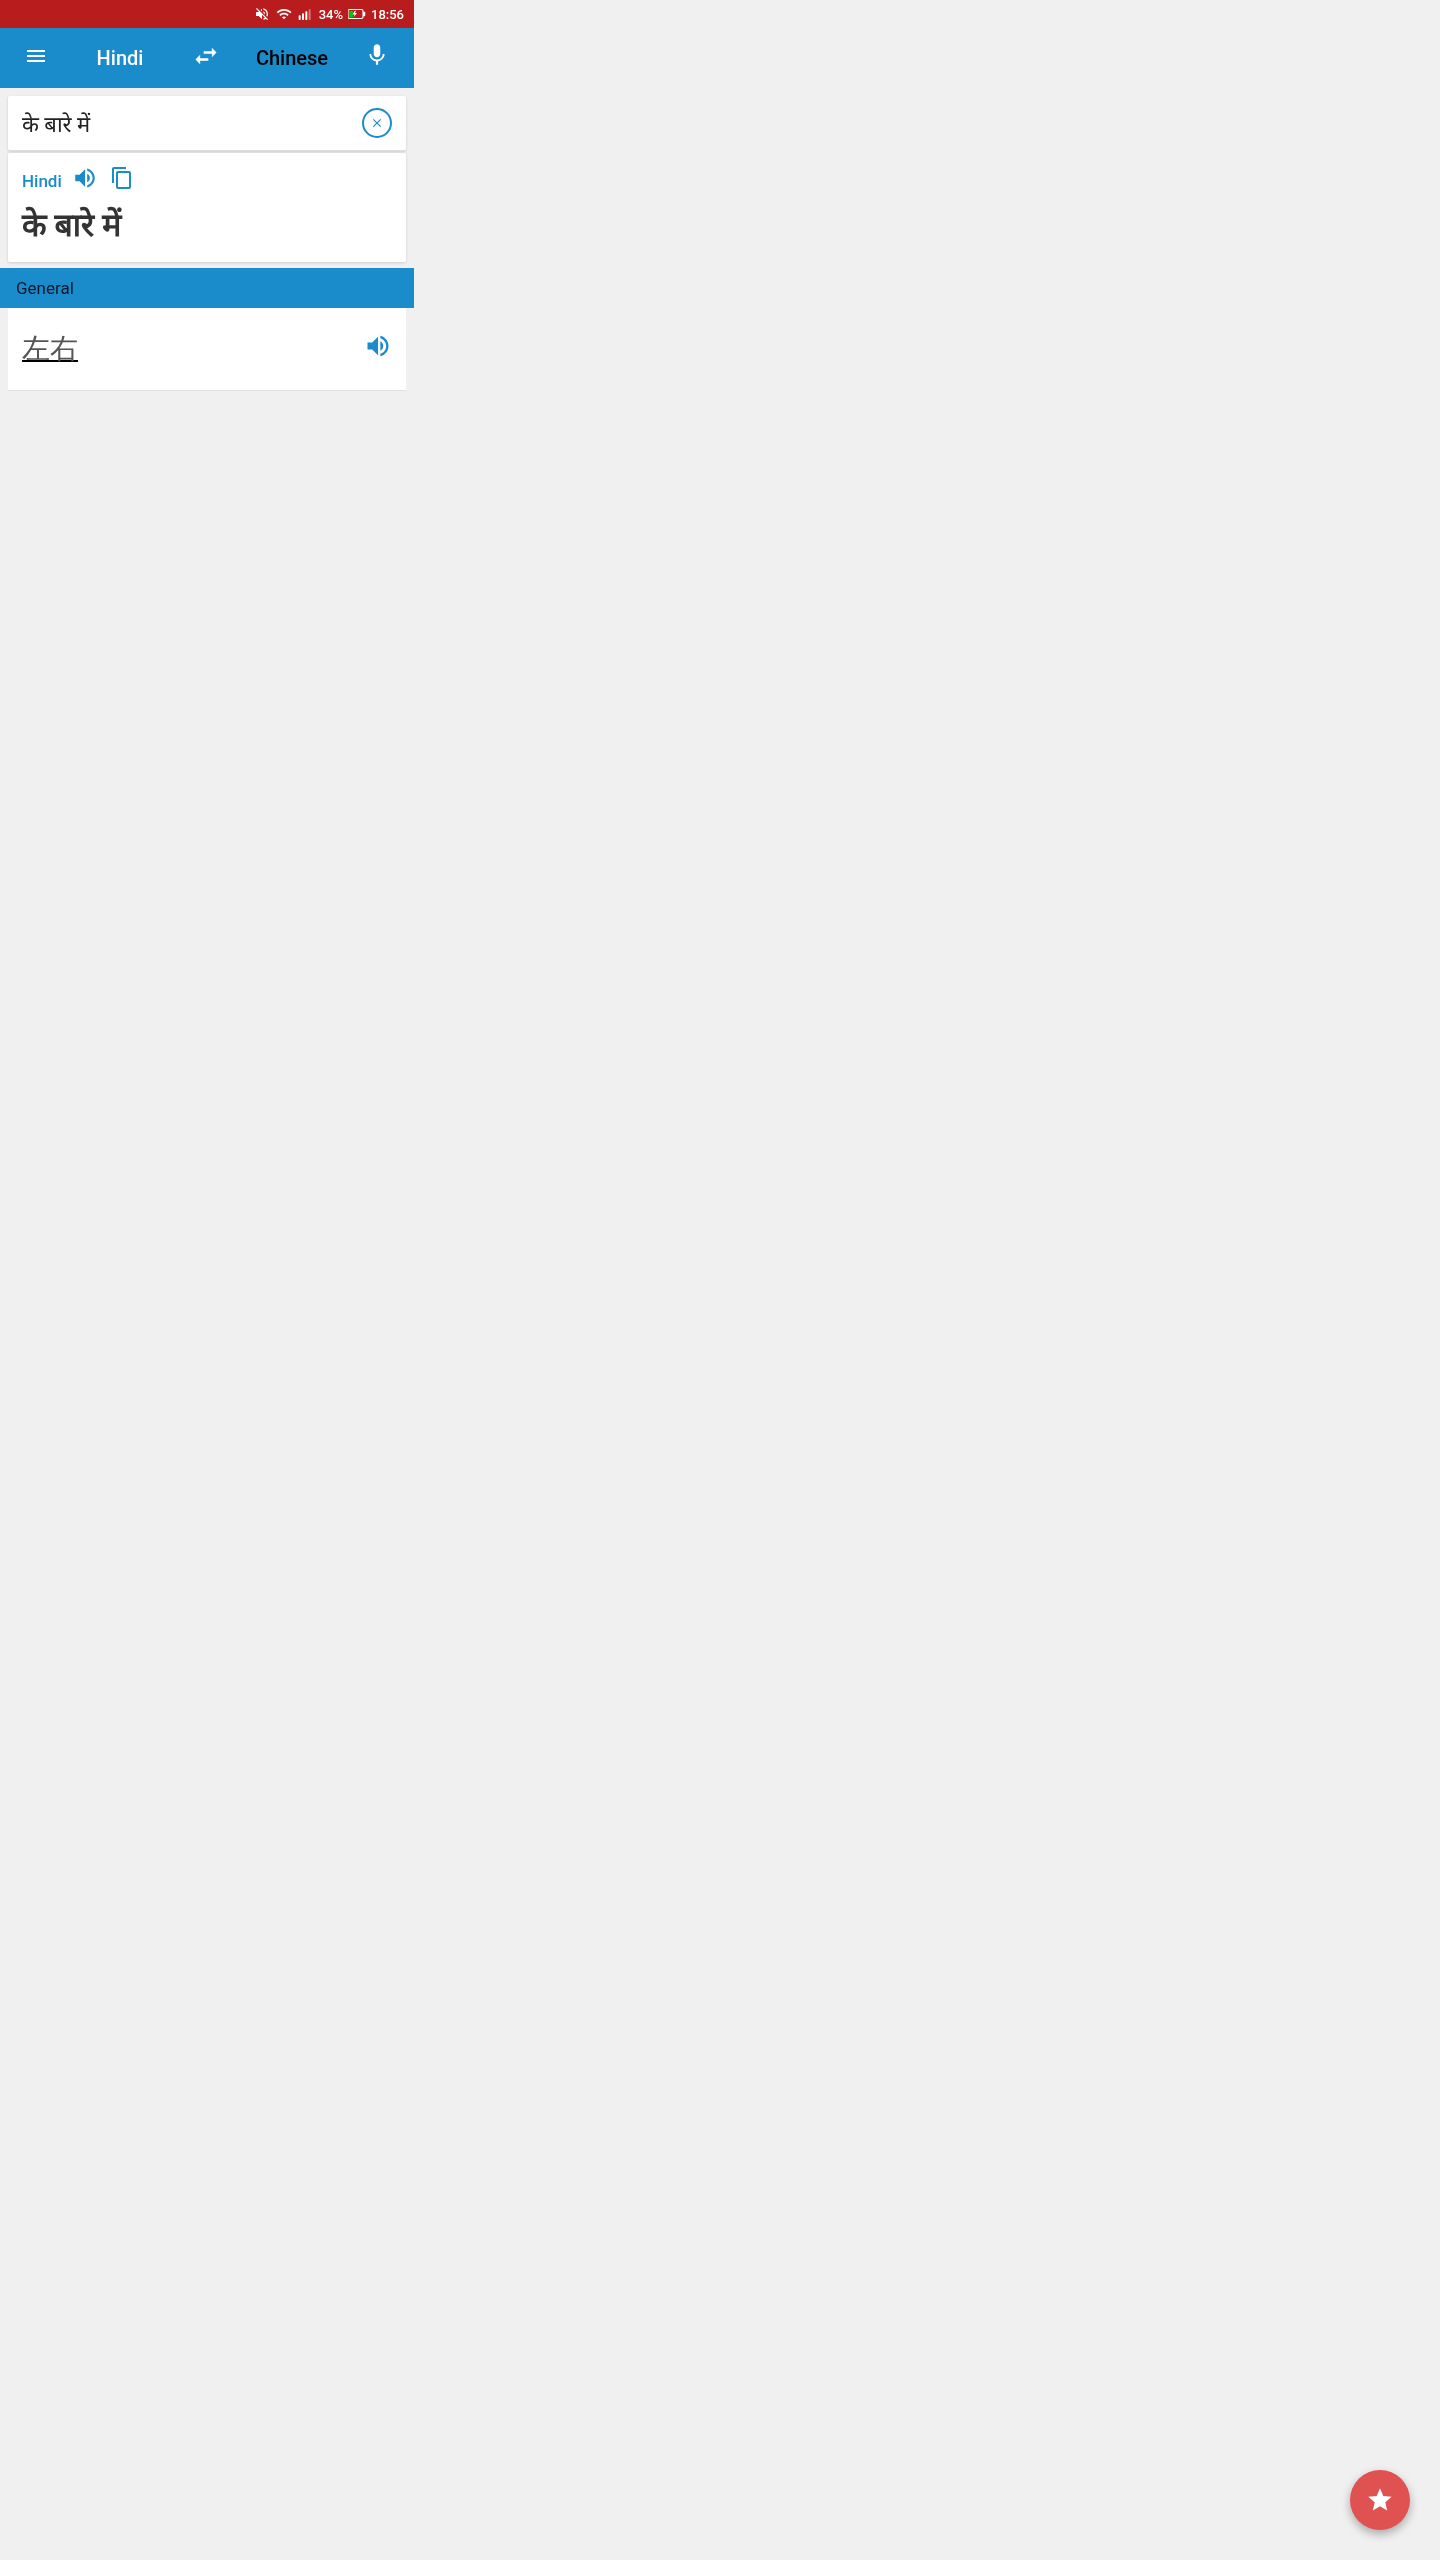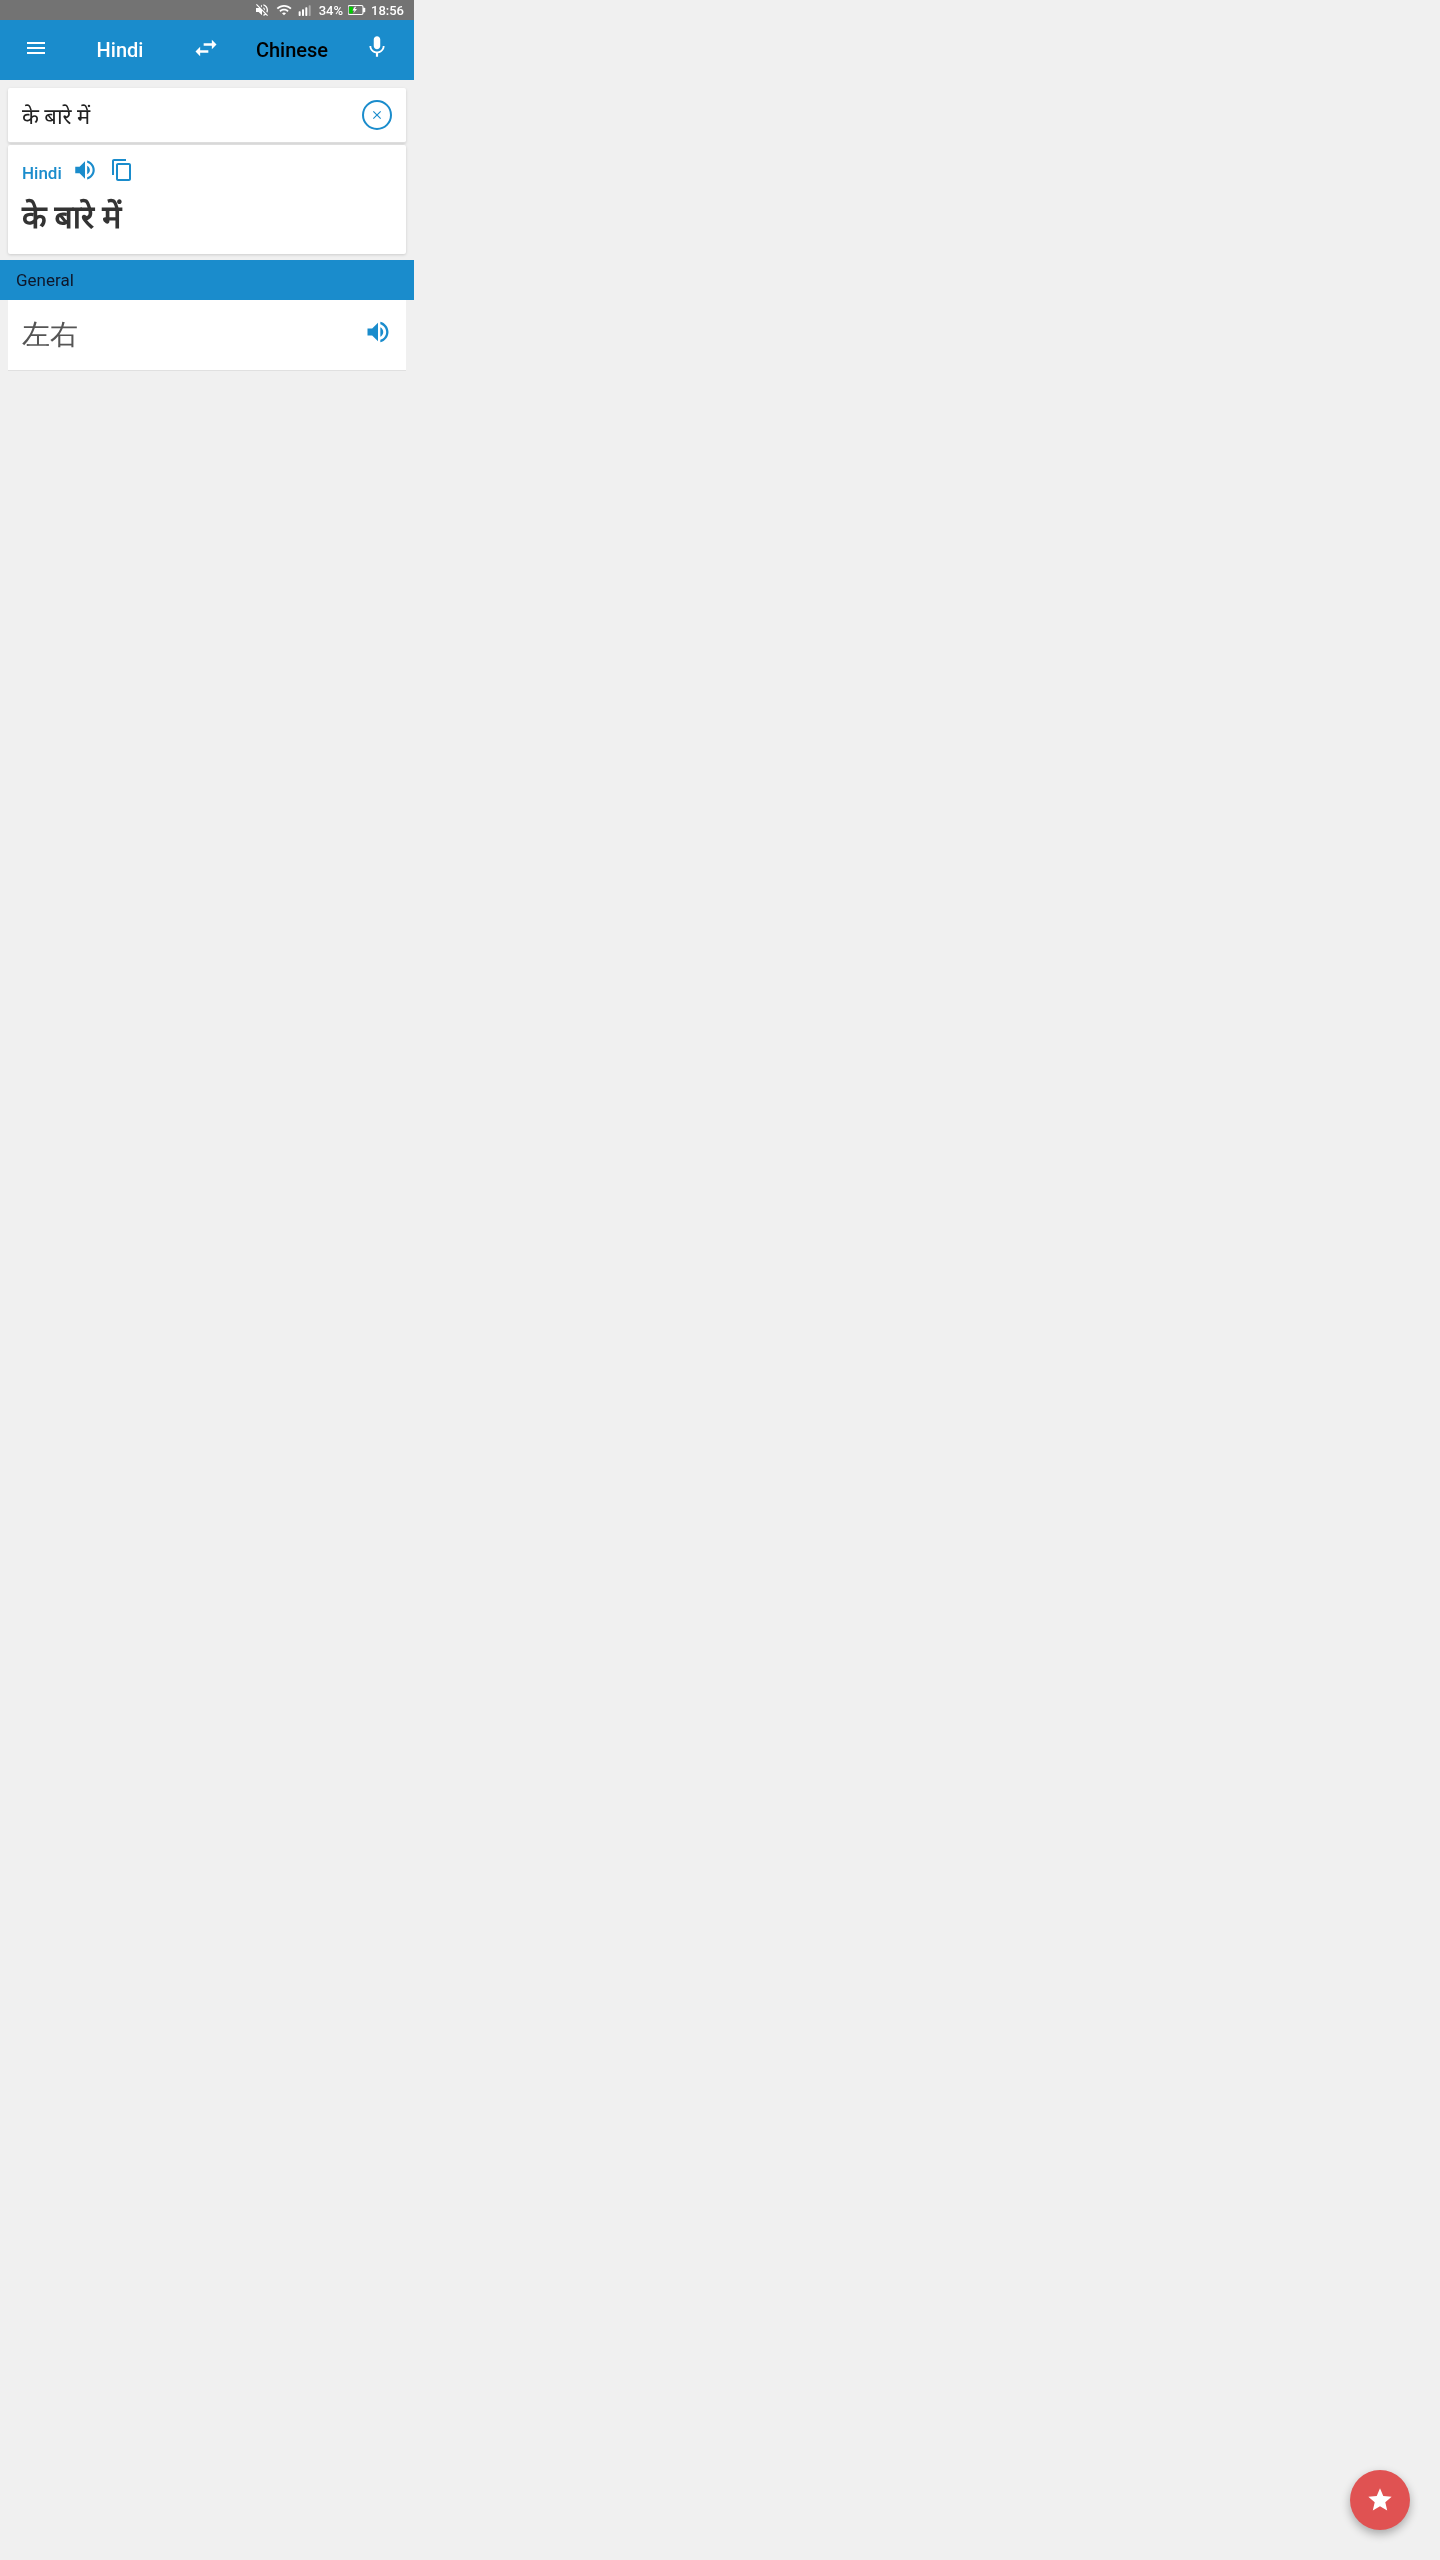--- a/index.html
+++ b/index.html
@@ -8,22 +8,22 @@
     body {
       width: 414px;
       min-height: 736px;
       font-family: 'Roboto', Arial, sans-serif;
       background: #f0f0f0;
       overflow-x: hidden;
     }
 
     
     .status-bar {
-      background: #737373;
-      height: 20px;
+      background: #b91c1c;
+      height: 28px;
       display: flex;
       align-items: center;
       justify-content: flex-end;
       padding: 0 10px;
       gap: 6px;
     }
 
     .status-icons {
       display: flex;
       align-items: center;
@@ -183,23 +183,24 @@
 
     
     .translation-list {
       background: white;
       margin: 0 8px;
     }
 
     .translation-item {
       display: flex;
       align-items: center;
-      padding: 16px 14px;
+      padding: 22px 14px;
       border-bottom: 1px solid #e0e0e0;
       cursor: pointer;
+      text-decoration: underline;
     }
 
     .translation-item-text {
       flex: 1;
       font-size: 28px;
       color: #555;
     }
 
     .translation-item-sound {
       color: #1a8ccc;

